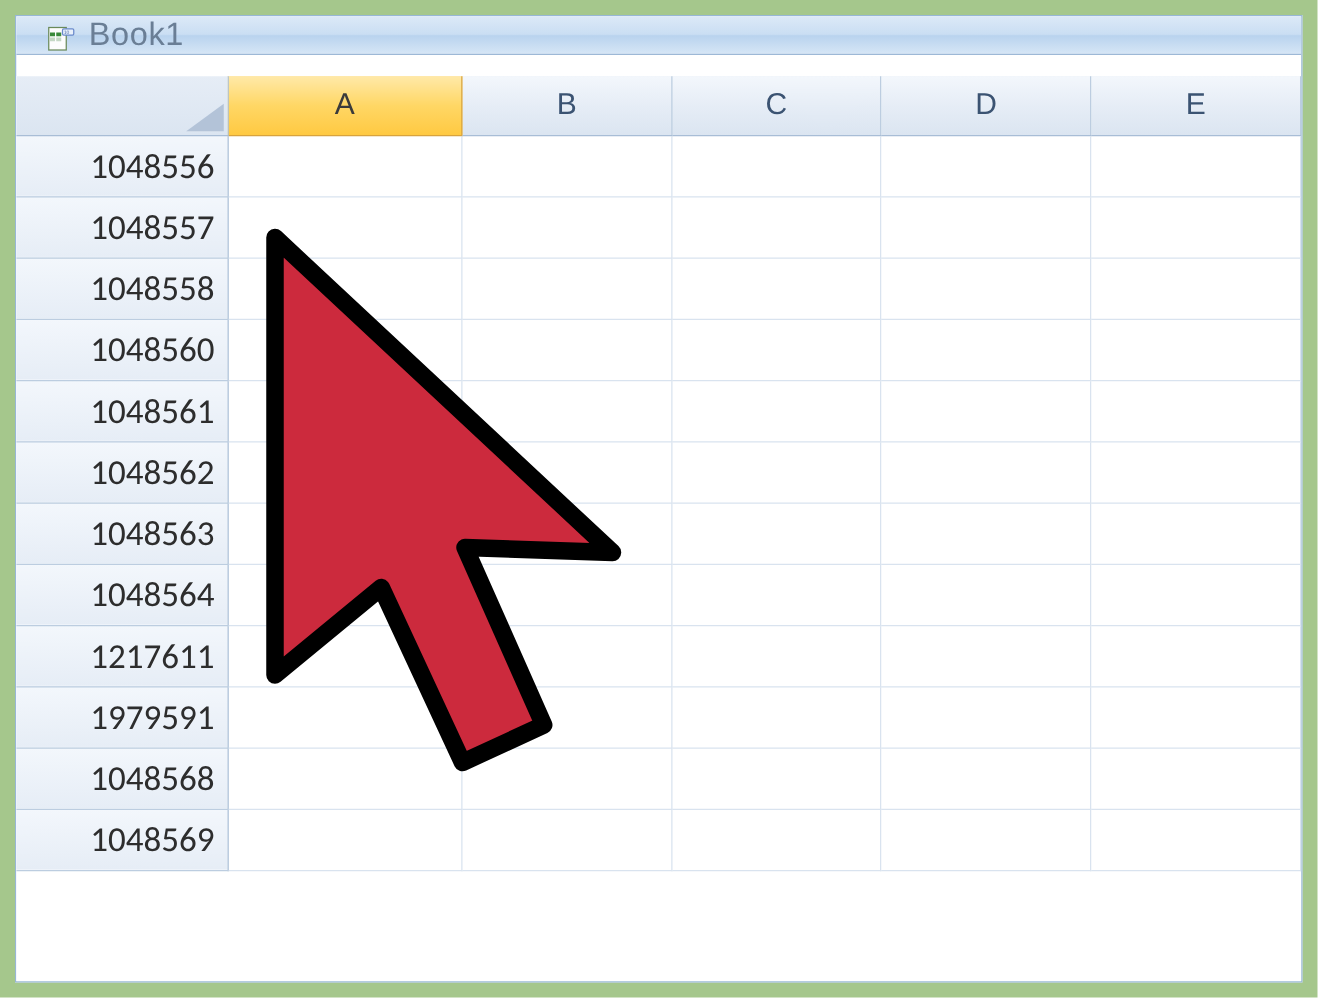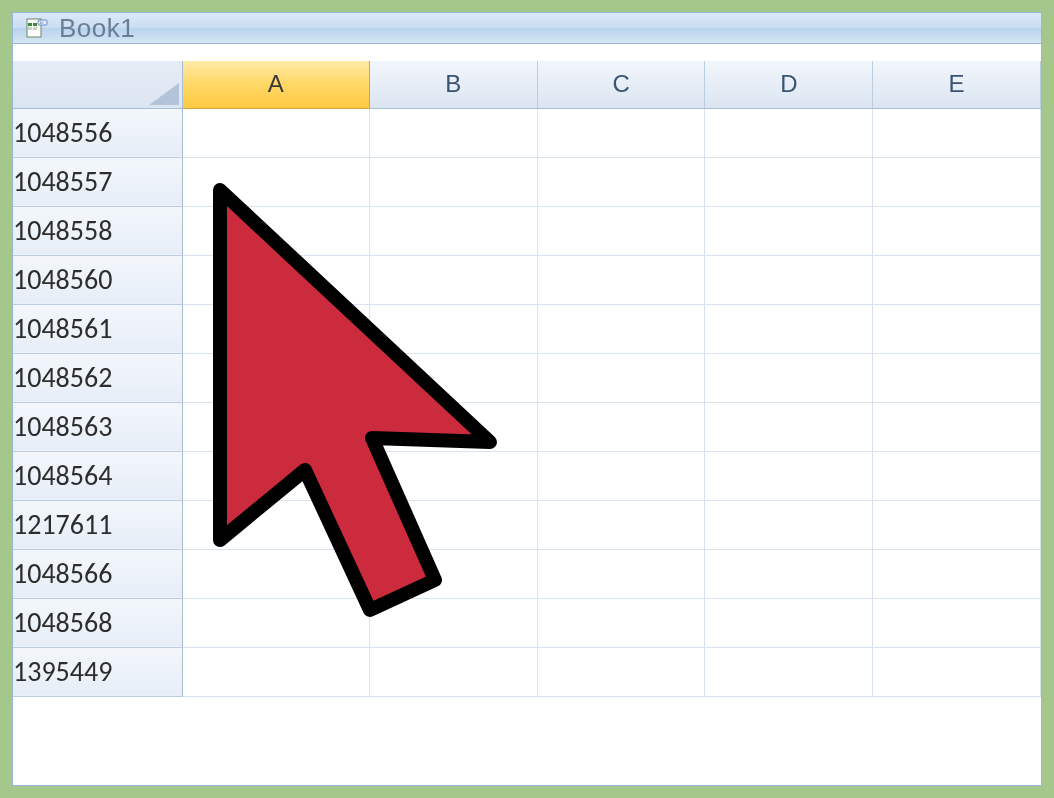--- a/index.html
+++ b/index.html
@@ -23,22 +23,22 @@
       bottom: 12px;
       background: #fff;
       border: 1px solid #97b7d5;
       overflow: hidden;
     }
     .titlebar {
       height: 31px;
       background: linear-gradient(to bottom, #dce9f7 0%, #cadef3 48%, #b9d3ee 52%, #d6e6f6 100%);
       border-bottom: 1px solid #9db8d6;
       display: flex;
-      align-items: center;
-      padding-left: 12px;
+      align-items: flex-end;
+      padding-left: 24px;
     }
     .titlebar-icon {
       width: 24px;
       height: 24px;
       margin-right: 10px;
       flex-shrink: 0;
     }
     .titlebar-text {
       color: #6a7e95;
       font-size: 26px;
@@ -96,21 +96,21 @@
     .col-b { width: 170px; }
     .col-c { width: 170px; }
     .col-d { width: 170px; }
     .col-e { width: 170px; }
     .row-header {
       width: 170px;
       height: 49px;
       background: linear-gradient(to bottom, #f3f7fc 0%, #e6edf6 100%);
       border-right: 1px solid #a8bdd6;
       border-bottom: 1px solid #bccde0;
-      text-align: left;
+      text-align: right;
       padding-right: 10px;
       color: #2d2d2d;
       font-size: 28px;
       font-weight: 400;
       vertical-align: middle;
       font-family: Calibri, Arial, sans-serif;
     }
     .cell {
       height: 49px;
       border-right: 1px solid #d9e3ef;
@@ -224,37 +224,37 @@
       </tr>
       <tr>
         <td class="row-header">1217611</td>
         <td class="cell"></td>
         <td class="cell"></td>
         <td class="cell"></td>
         <td class="cell"></td>
         <td class="cell"></td>
       </tr>
       <tr>
-        <td class="row-header">1048566</td>
+        <td class="row-header">1979591</td>
         <td class="cell"></td>
         <td class="cell"></td>
         <td class="cell"></td>
         <td class="cell"></td>
         <td class="cell"></td>
       </tr>
       <tr>
         <td class="row-header">1048568</td>
         <td class="cell"></td>
         <td class="cell"></td>
         <td class="cell"></td>
         <td class="cell"></td>
         <td class="cell"></td>
       </tr>
       <tr>
-        <td class="row-header">1395449</td>
+        <td class="row-header">1048569</td>
         <td class="cell"></td>
         <td class="cell"></td>
         <td class="cell"></td>
         <td class="cell"></td>
         <td class="cell"></td>
       </tr>
     </tbody>
       </table>
   </div>
 </div>

